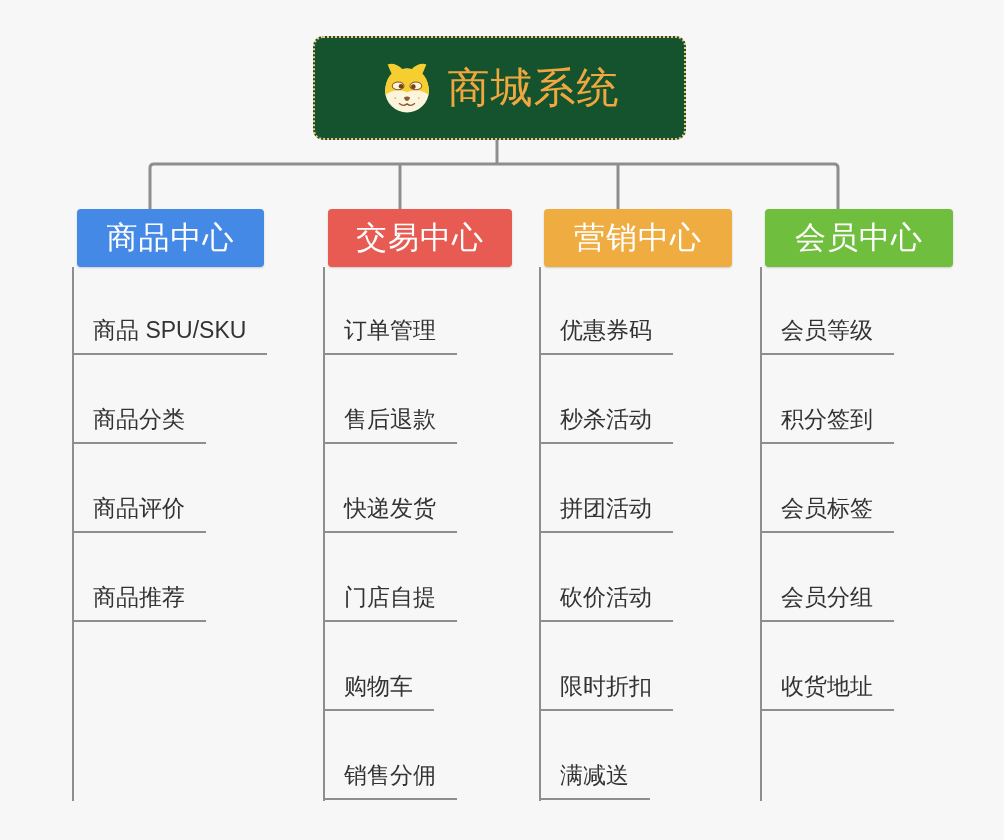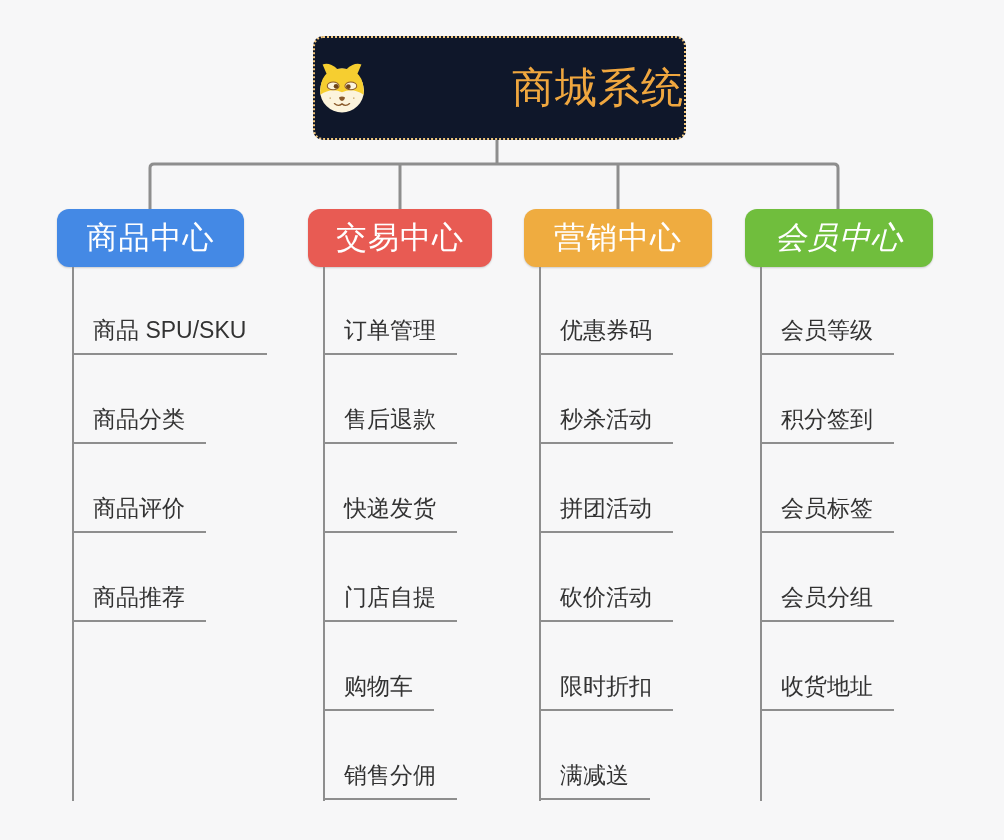--- a/index.html
+++ b/index.html
@@ -7,33 +7,34 @@
   body {
     position:relative; overflow:hidden;
     background:#f7f7f8;
     font-family:"Liberation Sans","DejaVu Sans",sans-serif;
   }
   .wires { position:absolute; left:0; top:0; }
 
   
   .root-node {
     position:absolute; left:313px; top:36px; width:373px; height:104px;
-    background:#0f172a; border:2px dotted #f2c87f; border-radius:10px;
-    display:flex; align-items:center; justify-content:space-between; gap:14px;
+    background:#14532d; border:2px dotted #f2c87f; border-radius:10px;
+    display:flex; align-items:center; justify-content:center; gap:14px;
   }
   .root-title { font-size:42px; color:#f0a73f; letter-spacing:1px; }
   .doge { width:54px; height:54px; flex:0 0 auto; }
 
   
   .branch { position:absolute; top:209px; }
   .hdr {
-    height:58px; border-radius:12px;
+    height:58px; border-radius:4px;
     display:flex; align-items:center; justify-content:center;
     color:#ffffff; font-size:31px; letter-spacing:1px;
     box-shadow:0 1px 2px rgba(0,0,0,.18);
+    margin-left:20px;
   }
   .trunk {
     position:absolute; left:15px; top:58px;
     width:2px; height:534px; background:#8e8e8e;
   }
   .rows { position:absolute; left:15px; top:57px; }
   .row { height:89px; display:flex; align-items:flex-end; }
   .leaf {
     white-space:nowrap;
     border-bottom:2px solid #8e8e8e;
@@ -143,21 +144,21 @@
     <div class="row">
         <div class="leaf">限时折扣</div>
       </div>
     <div class="row">
         <div class="leaf">满减送</div>
       </div>
   </div>
 </div>
 
 <div class="branch b3">
-  <div class="hdr" style="background: rgb(112, 190, 61); font-style: italic;">会员中心</div>
+  <div class="hdr" style="background: rgb(112, 190, 61);">会员中心</div>
   <div class="trunk"></div>
   <div class="rows">
     <div class="row">
         <div class="leaf">会员等级</div>
       </div>
     <div class="row">
         <div class="leaf">积分签到</div>
       </div>
     <div class="row">
         <div class="leaf">会员标签</div>

